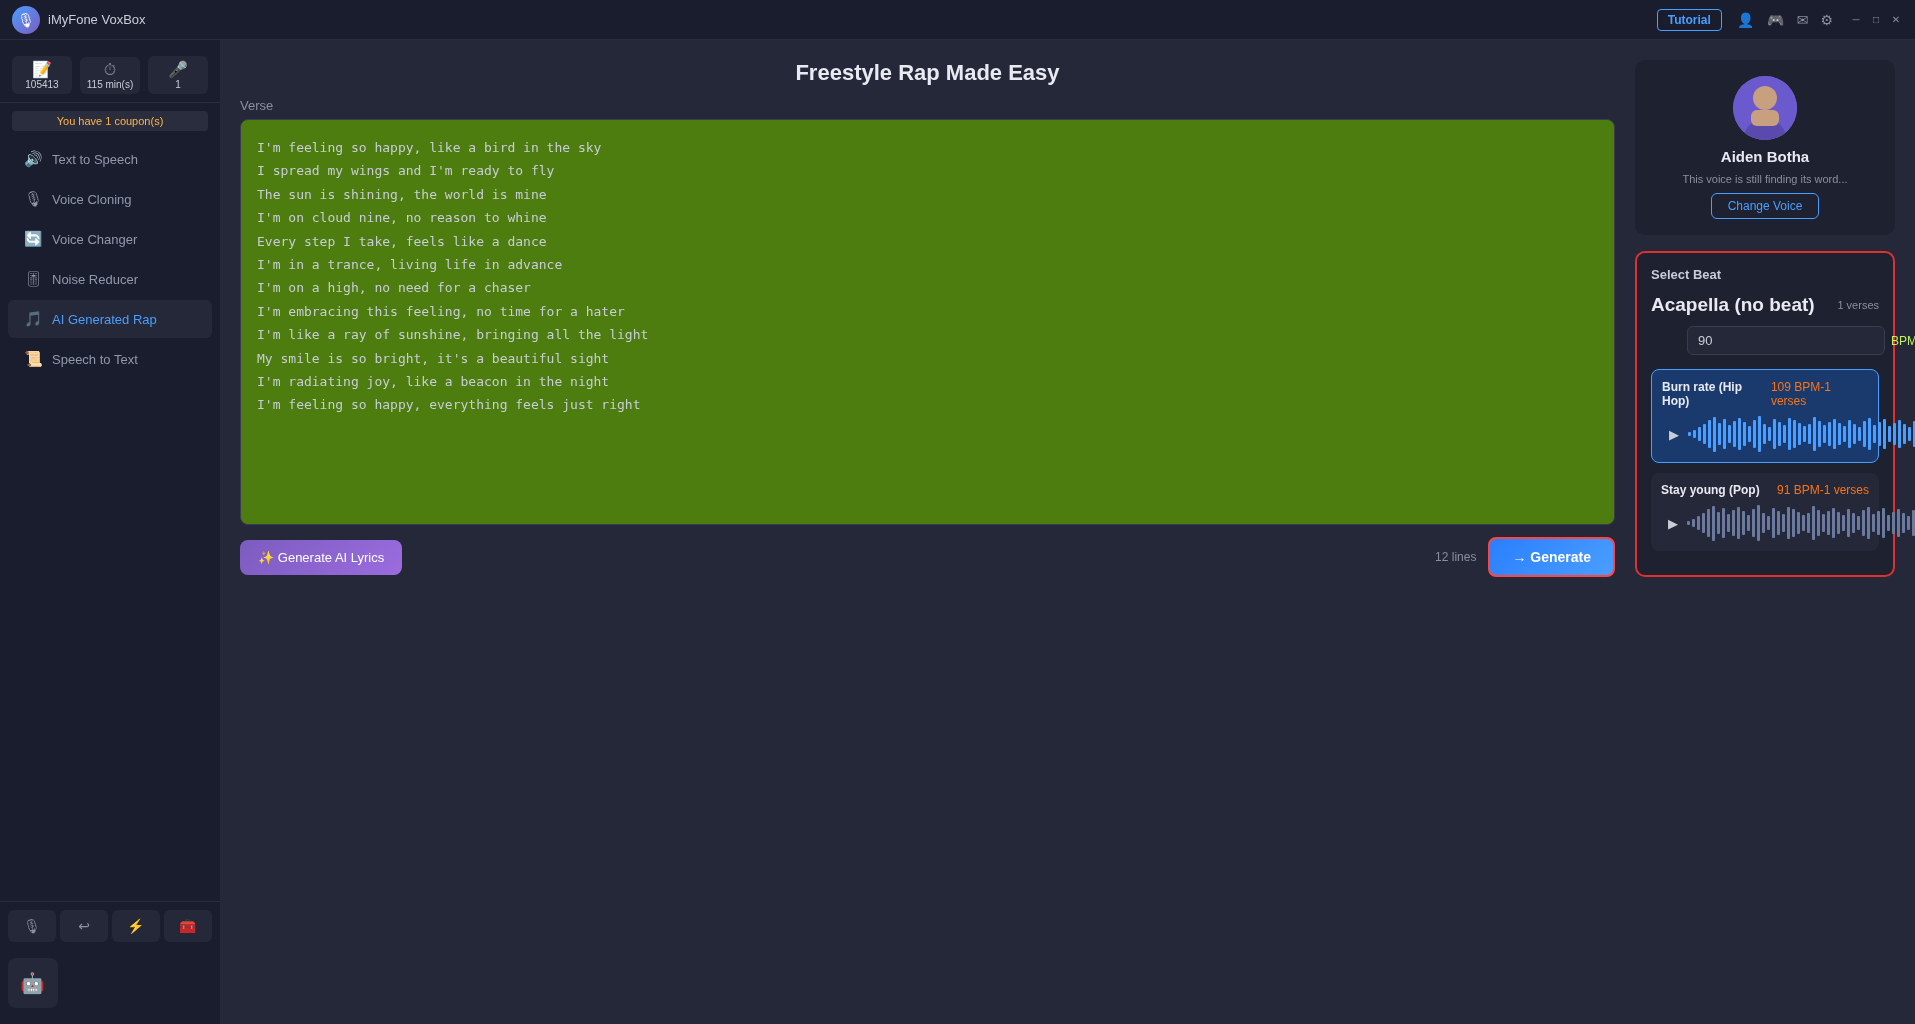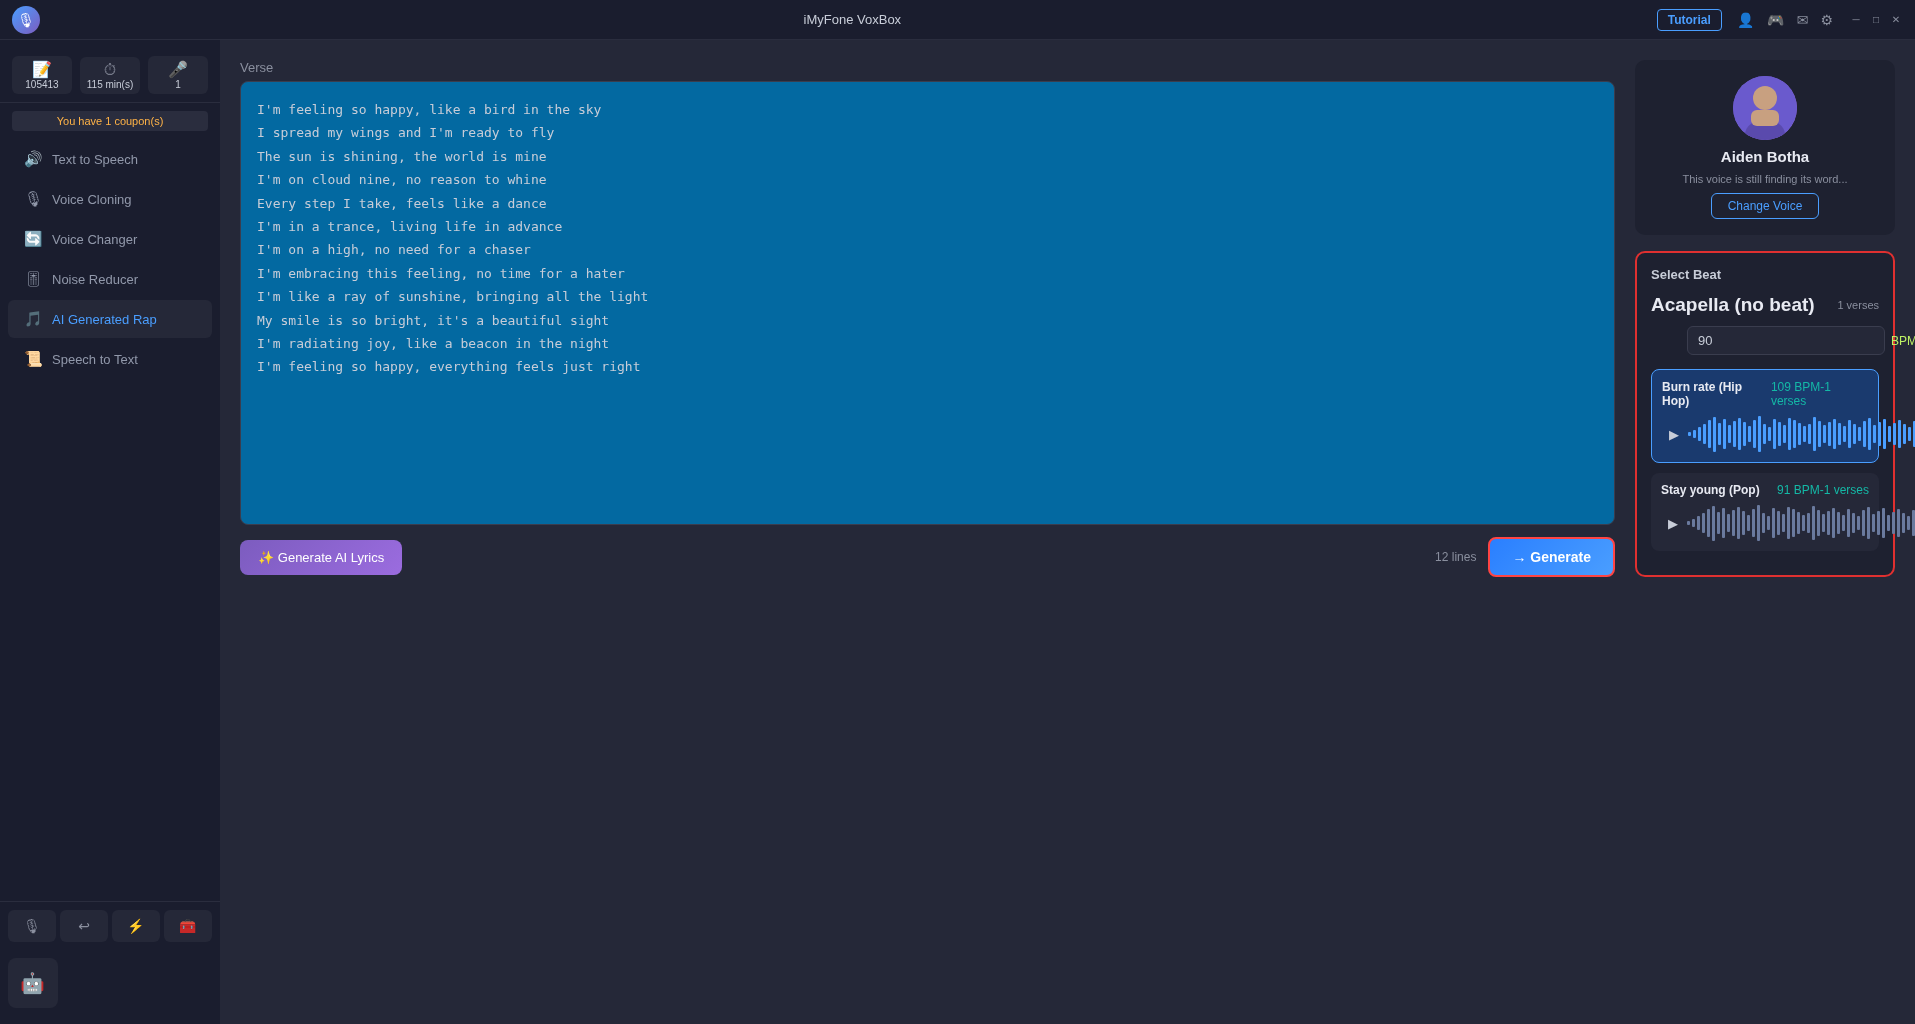--- a/index.html
+++ b/index.html
@@ -33,21 +33,20 @@
       align-items: center;
       justify-content: center;
       font-size: 14px;
       color: white;
       margin-right: 8px;
     }
     .titlebar-title {
       font-size: 13px;
       color: #c8cdd8;
       flex: 1;
-      text-align: center;
     }
     .titlebar-right {
       display: flex;
       align-items: center;
       gap: 8px;
     }
     .tutorial-btn {
       background: transparent;
       border: 1px solid #4a9eff;
       color: #4a9eff;
@@ -224,21 +223,21 @@
     }
 
     .verse-label {
       font-size: 13px;
       color: #8a8f9e;
       margin-bottom: 6px;
     }
 
     .lyrics-textarea {
       flex: 1;
-      background: #0369a1;
+      background: #4d7c0f;
       border: 1px solid #3a3d4e;
       border-radius: 8px;
       padding: 16px;
       color: #c8cdd8;
       font-size: 13px;
       line-height: 1.8;
       resize: none;
       min-height: 300px;
     }
 
@@ -416,21 +415,21 @@
       justify-content: space-between;
       align-items: center;
       margin-bottom: 8px;
       font-size: 12px;
     }
     .beat-item-name {
       color: #e8eaf2;
       font-weight: 700;
     }
     .beat-item-info {
-      color: #14b8a6;
+      color: #f97316;
     }
 
     .waveform {
       height: 36px;
       display: flex;
       align-items: center;
       gap: 2px;
     }
     .play-btn {
       width: 24px;
@@ -563,20 +562,21 @@
       <span style="font-size:20px;">🤖</span>
     </div>
 
   </div>
 
   <div class="content-area">
 
     <div class="top-section">
 
       <div class="rap-editor">
+        <div class="rap-title">Freestyle Rap Made Easy</div>
         <div class="verse-label">Verse</div>
         <textarea class="lyrics-textarea" style="">I'm feeling so happy, like a bird in the sky
 I spread my wings and I'm ready to fly
 The sun is shining, the world is mine
 I'm on cloud nine, no reason to whine
 Every step I take, feels like a dance
 I'm in a trance, living life in advance
 I'm on a high, no need for a chaser
 I'm embracing this feeling, no time for a hater
 I'm like a ray of sunshine, bringing all the light

